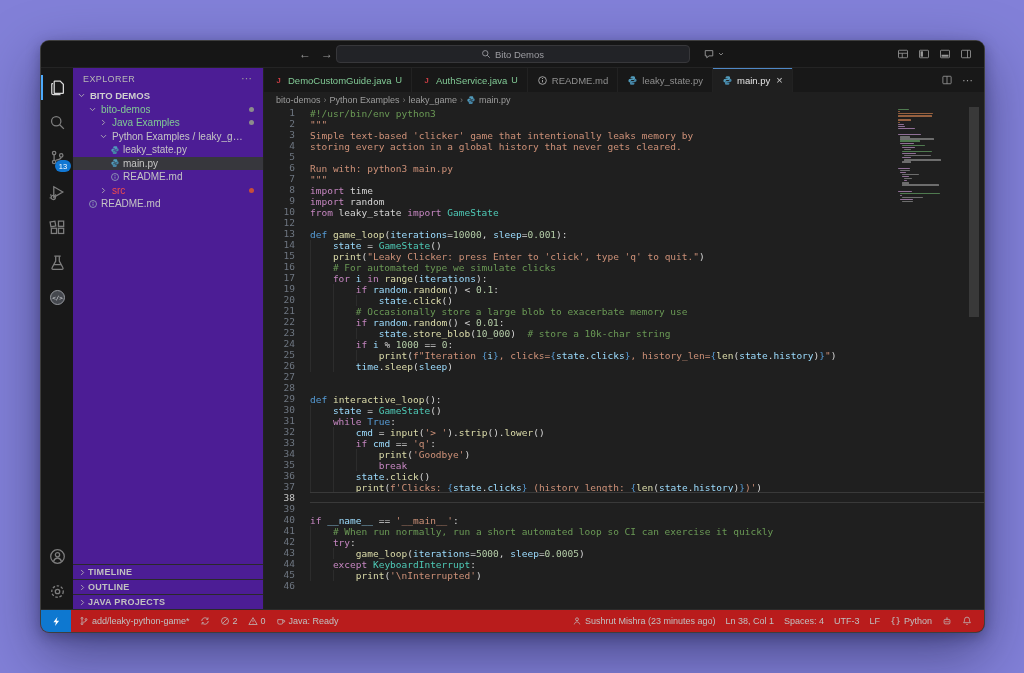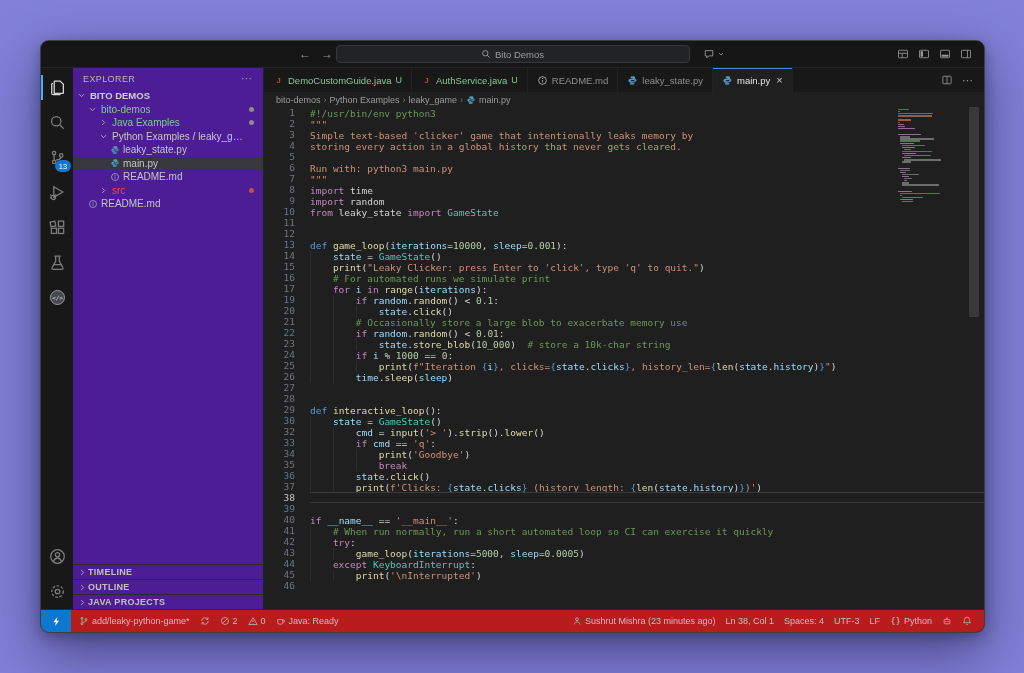--- a/index.html
+++ b/index.html
@@ -481,42 +481,38 @@
               </div>
               <div class="line">
                 <span class="ln">9</span>
                 <span class="lc"><span class="tk-k">import</span><span class="tk-p"> random</span></span>
               </div>
               <div class="line">
                 <span class="ln">10</span>
                 <span class="lc"><span class="tk-k">from</span><span class="tk-p"> leaky_state </span><span class="tk-k">import</span><span class="tk-cl"> GameState</span></span>
               </div>
               <div class="line">
-                <span class="ln">11</span>
-                <span class="lc"></span>
-              </div>
-              <div class="line">
                 <span class="ln">12</span>
                 <span class="lc"></span>
               </div>
               <div class="line">
                 <span class="ln">13</span>
                 <span class="lc"><span class="tk-kb">def</span><span class="tk-p"> </span><span class="tk-fn">game_loop</span><span class="tk-p">(</span><span class="tk-v">iterations</span><span class="tk-p">=</span><span class="tk-num">10000</span><span class="tk-p">, </span><span class="tk-v">sleep</span><span class="tk-p">=</span><span class="tk-num">0.001</span><span class="tk-p">):</span></span>
               </div>
               <div class="line">
                 <span class="ln">14</span>
                 <span class="lc"><span class="tk-w">    </span><span class="tk-v">state</span><span class="tk-p"> = </span><span class="tk-cl">GameState</span><span class="tk-p">()</span></span>
               </div>
               <div class="line">
                 <span class="ln">15</span>
                 <span class="lc"><span class="tk-w">    </span><span class="tk-fn">print</span><span class="tk-p">(</span><span class="tk-s">"Leaky Clicker: press Enter to 'click', type 'q' to quit."</span><span class="tk-p">)</span></span>
               </div>
               <div class="line">
                 <span class="ln">16</span>
-                <span class="lc"><span class="tk-w">    </span><span class="tk-c"># For automated runs we simulate print</span></span>
+                <span class="lc"><span class="tk-w">    </span><span class="tk-c"># For automated type we simulate clicks</span></span>
               </div>
               <div class="line">
                 <span class="ln">17</span>
                 <span class="lc"><span class="tk-w">    </span><span class="tk-k">for</span><span class="tk-p"> </span><span class="tk-v">i</span><span class="tk-p"> </span><span class="tk-k">in</span><span class="tk-p"> </span><span class="tk-fn">range</span><span class="tk-p">(</span><span class="tk-v">iterations</span><span class="tk-p">):</span></span>
               </div>
               <div class="line">
                 <span class="ln">19</span>
                 <span class="lc"><span class="tk-w">        </span><span class="tk-k">if</span><span class="tk-p"> </span><span class="tk-v">random</span><span class="tk-p">.</span><span class="tk-fn">random</span><span class="tk-p">() &lt; </span><span class="tk-num">0.1</span><span class="tk-p">:</span></span>
               </div>
               <div class="line">
@@ -555,20 +551,24 @@
                 <span class="ln">28</span>
                 <span class="lc"></span>
               </div>
               <div class="line">
                 <span class="ln">29</span>
                 <span class="lc"><span class="tk-kb">def</span><span class="tk-p"> </span><span class="tk-fn">interactive_loop</span><span class="tk-p">():</span></span>
               </div>
               <div class="line">
                 <span class="ln">30</span>
                 <span class="lc"><span class="tk-w">    </span><span class="tk-v">state</span><span class="tk-p"> = </span><span class="tk-cl">GameState</span><span class="tk-p">()</span></span>
+              </div>
+              <div class="line">
+                <span class="ln">31</span>
+                <span class="lc"><span class="tk-w">    </span><span class="tk-k">while</span><span class="tk-p"> </span><span class="tk-kb">True</span><span class="tk-p">:</span></span>
               </div>
               <div class="line">
                 <span class="ln">32</span>
                 <span class="lc"><span class="tk-w">        </span><span class="tk-v">cmd</span><span class="tk-p"> = </span><span class="tk-fn">input</span><span class="tk-p">(</span><span class="tk-s">'&gt; '</span><span class="tk-p">).</span><span class="tk-fn">strip</span><span class="tk-p">().</span><span class="tk-fn">lower</span><span class="tk-p">()</span></span>
               </div>
               <div class="line">
                 <span class="ln">33</span>
                 <span class="lc"><span class="tk-w">        </span><span class="tk-k">if</span><span class="tk-p"> </span><span class="tk-v">cmd</span><span class="tk-p"> == </span><span class="tk-s">'q'</span><span class="tk-p">:</span></span>
               </div>
               <div class="line">

